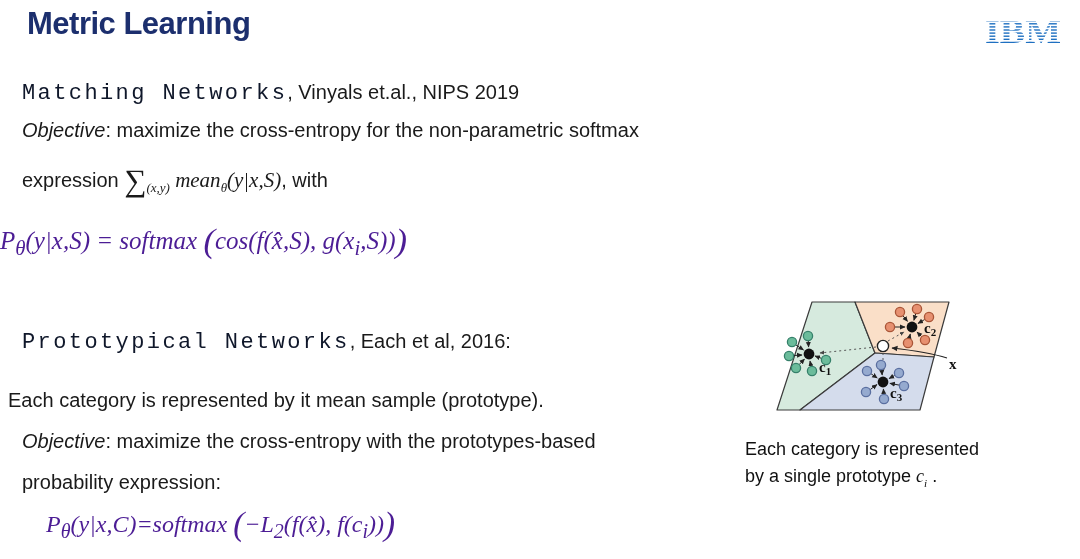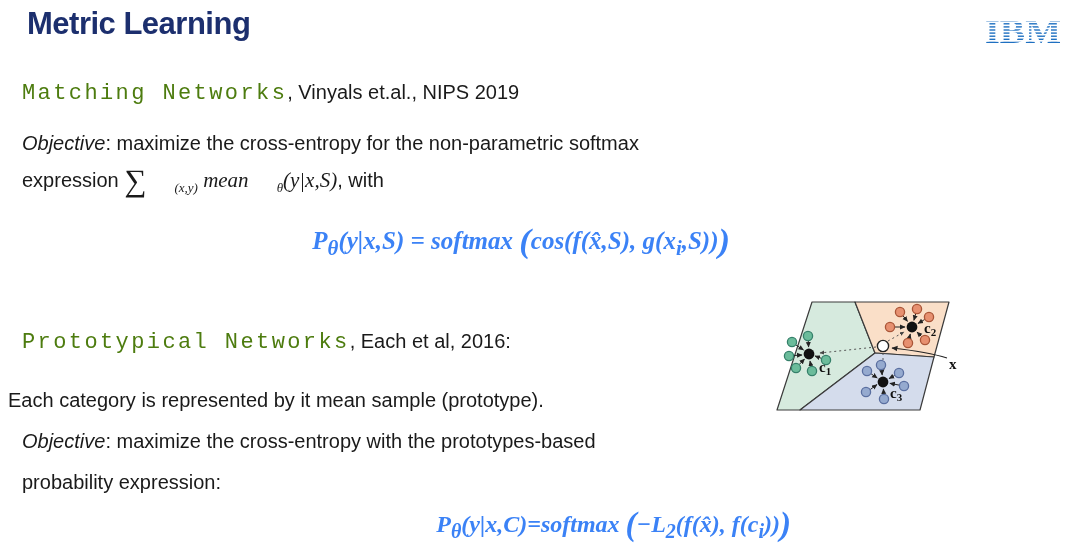--- a/index.html
+++ b/index.html
@@ -9,33 +9,33 @@
   }
   .abs{position:absolute;white-space:nowrap;}
   .title{
     left:27px;top:6px;font-size:31px;font-weight:600;letter-spacing:-0.5px;
     color:#1c2f6e;
   }
   .logo-box{left:982px;top:12px;width:82px;height:38px;}
   .line{font-size:20px;}
   .mono-heading{
     font-family:"Liberation Mono", monospace;font-size:22px;letter-spacing:2.4px;
-    color:#4d7c0f;
+    color:#0f172a;
   }
   .math{font-family:"Liberation Serif", serif;font-style:italic;}
-  .math sub{font-size:62%;margin-left:28px;}
+  .math sub{font-size:62%;}
   .l-matching{left:22px;top:81px;}
-  .l-obj1{left:22px;top:132px;}
+  .l-obj1{left:22px;top:119px;}
   .l-classifier{left:22px;top:163px;font-size:20px;}
   .inline-math{font-size:21px;}
   .sum{font-size:31px;font-style:normal;vertical-align:-4px;}
   .sum-sub{font-size:13px;}
   .formula{
-    position:absolute;text-align:right;font-family:"Liberation Serif", serif;
-    font-style:italic;color:#3b82f6;font-weight:bold;
+    position:absolute;text-align:left;font-family:"Liberation Serif", serif;
+    font-style:italic;color:#4c1d95;
   }
   .f1{left:0;top:221px;width:730px;font-size:25px;}
   .f2{left:0;top:505px;width:745px;font-size:24px;margin-left:46px;}
   .bparen{font-size:138%;vertical-align:-3px;}
   .l-proto{left:22px;top:330px;}
   .l-desc{left:8px;top:389px;}
   .l-obj2{left:22px;top:430px;}
   .l-obj2b{left:22px;top:471px;}
   .objective-label{font-style:italic;}
   .figure-svg{left:740px;top:292px;width:300px;height:126px;}
@@ -179,13 +179,15 @@
     <circle cx="883" cy="382" r="5.4" fill="#111"></circle>
     <text class="fig-label" x="890" y="398"><tspan>c</tspan><tspan class="sub" dy="3">3</tspan></text>
   </g>
 
   <circle cx="883" cy="346" r="5.6" fill="#ffffff" stroke="#222" stroke-width="1.4"></circle>
   <path d="M 947,358 C 928,352 910,350 892,348" fill="none" stroke="#222" stroke-width="1.1" marker-end="url(#ah)"></path>
   <text class="fig-label" x="949" y="369" font-size="17">x</text>
 </svg>
 
 <div class="abs caption">
+  <div>Each category is represented</div>
+  <div><span>by a single prototype </span><span class="math"><span>c</span><sub>i</sub></span><span> .</span></div>
 </div>
 
 </body></html>

